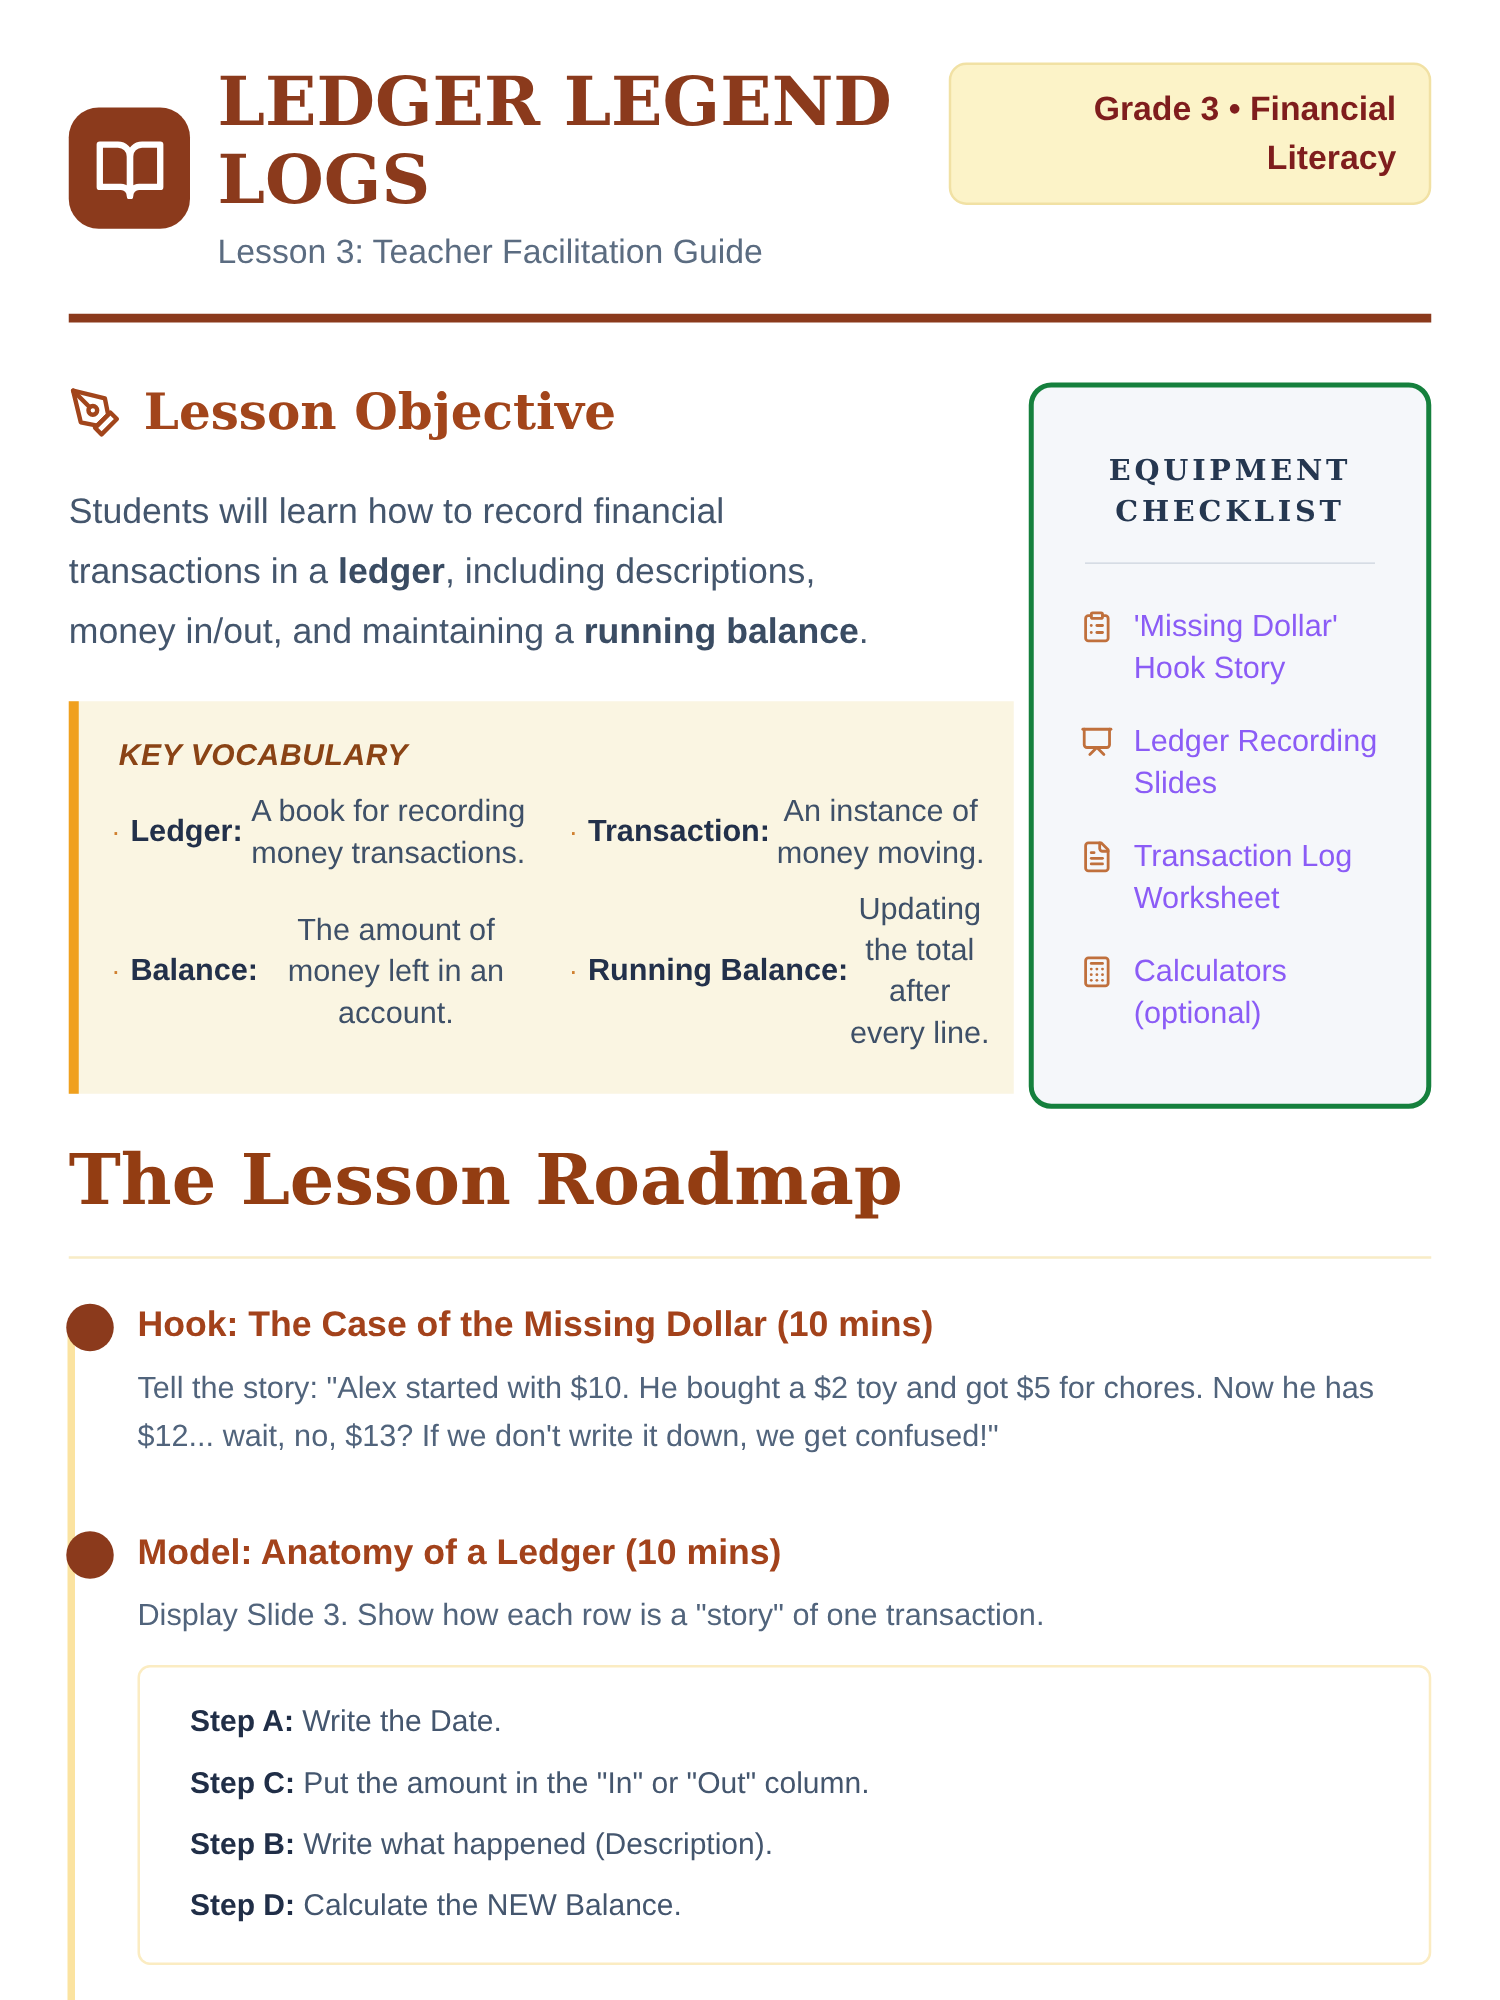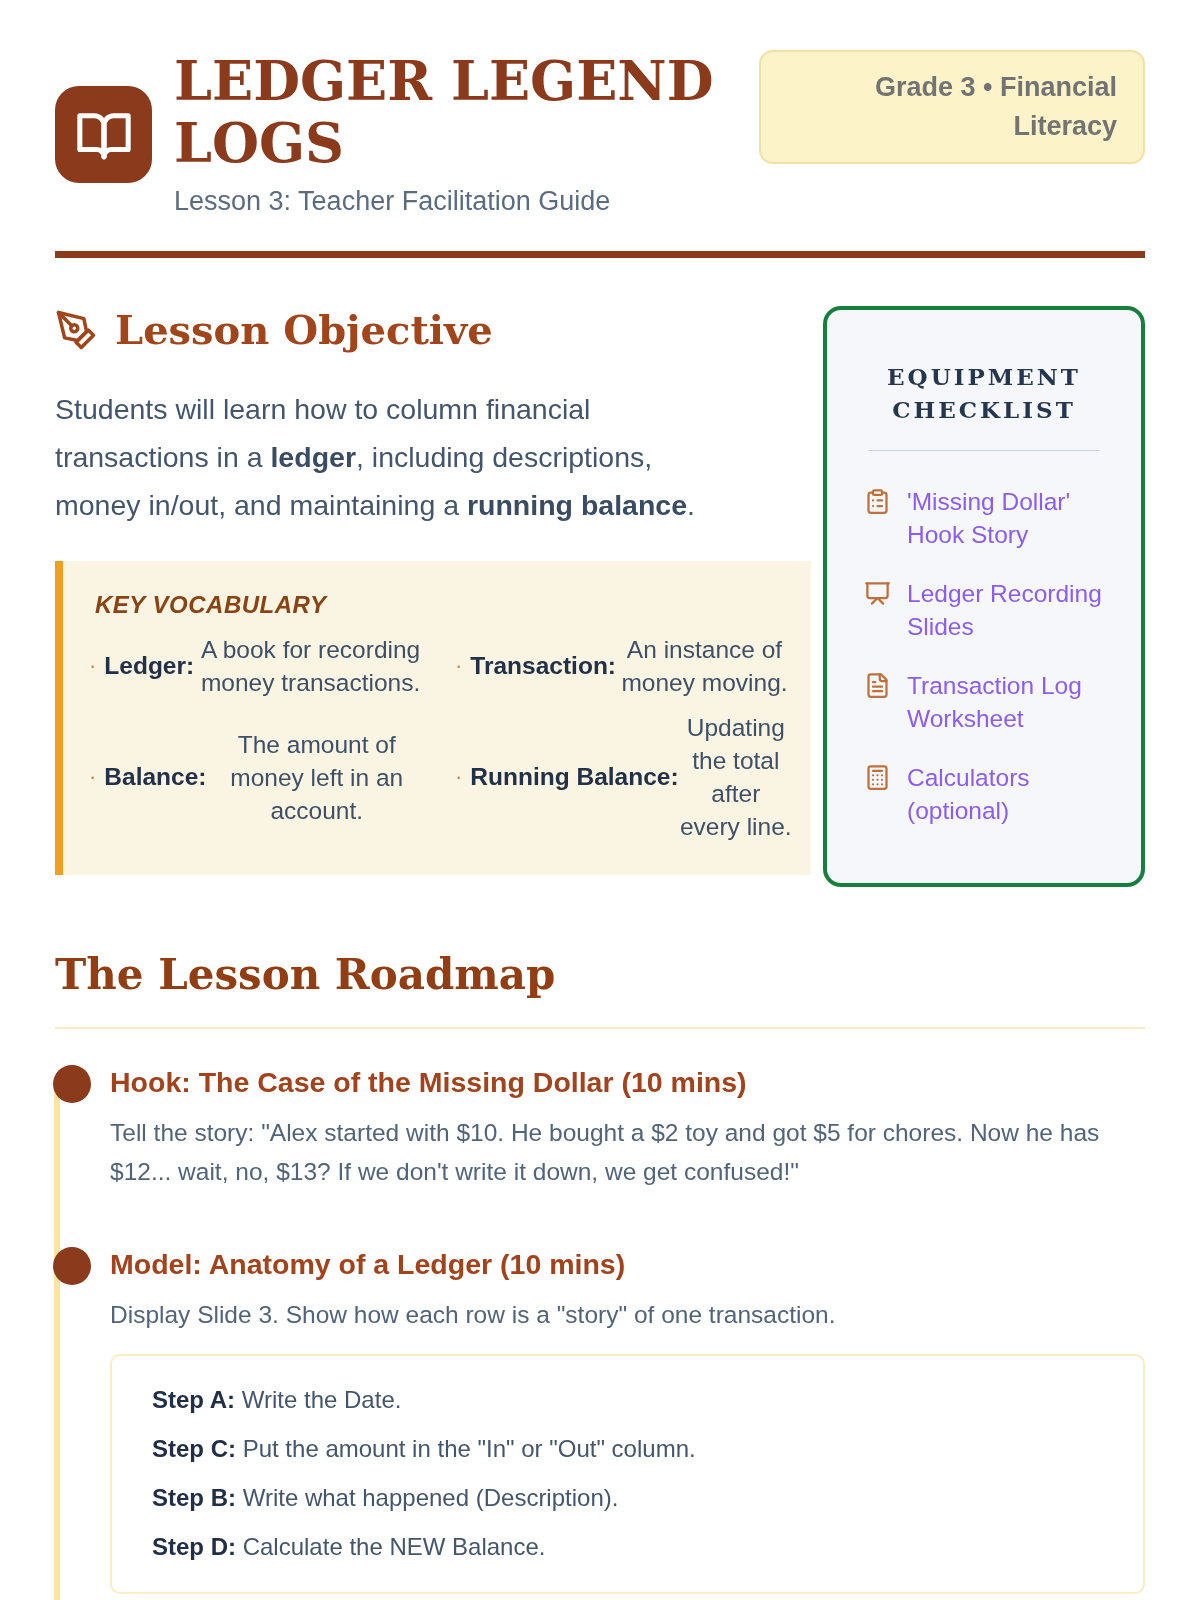--- a/index.html
+++ b/index.html
@@ -21,21 +21,21 @@
   .page-title{
     margin:0;max-width:560px;
     font-family:"DejaVu Serif", serif;font-weight:700;
     font-size:54px;line-height:62px;color:#8B3A1C;
   }
   .subtitle{margin-top:12px;font-size:27px;color:#5B6C81;}
   .badge{
     margin-left:auto;flex:none;width:330px;
     background:#FCF3C8;border:2px solid #F1E1A4;border-radius:14px;
     padding:16px 26px;text-align:right;
-    color:#737373;font-weight:700;font-size:27px;line-height:39px;
+    color:#7f1d1d;font-weight:700;font-size:27px;line-height:39px;
   }
   .rule{border:none;height:7px;background:#8B3A1C;margin:34px 0 0;}
 
   
   .main{display:grid;grid-template-columns:1fr 322px;column-gap:78px;margin-top:48px;gap:12px;}
 
   .section-heading{
     display:flex;align-items:center;gap:18px;margin:0;
     font-family:"DejaVu Serif", serif;font-weight:700;font-size:40px;color:#A2451B;
   }
@@ -65,22 +65,22 @@
     font-family:"DejaVu Serif", serif;font-weight:700;font-size:23px;line-height:33px;
     letter-spacing:3px;text-align:center;color:#253750;
   }
   .sidebar-divider{border:none;border-top:1px solid #CBD3DD;margin:24px 4px 34px;}
   .equip-list{list-style:none;margin:0;padding:0;}
   .equip-item{display:flex;gap:16px;margin-bottom:26px;font-size:24.5px;line-height:33px;color:#8b5cf6;}
   .equip-item svg{width:27px;height:27px;flex:none;margin-top:3px;color:#C0703C;}
 
   
   .roadmap-heading{
-    margin:63px 0 0;font-family:"DejaVu Serif", serif;font-weight:700;
-    font-size:42px;color:#933D12;
+    margin:24px 0 0;font-family:"DejaVu Serif", serif;font-weight:700;
+    font-size:56px;color:#933D12;
   }
   .roadmap-divider{border:none;border-top:2px solid #F8ECC6;margin:28px 0 0;}
 
   .timeline{position:relative;margin-top:36px;}
   .timeline::before{
     content:"";position:absolute;left:-1px;top:22px;width:6px;height:1200px;
     background:#FBE3A0;
   }
   .tl-item{position:relative;padding-left:55px;margin-bottom:56px;}
   .tl-dot{position:absolute;left:-2px;top:0;width:38px;height:38px;border-radius:50%;background:#8B3A1C;}
@@ -119,21 +119,21 @@
     <section>
       <h2 class="section-heading">
         <svg viewBox="0 0 24 24" fill="none" stroke="#A2451B" stroke-width="2" stroke-linecap="round" stroke-linejoin="round">
           <path d="m12 19 7-7 3 3-7 7-3-3z"></path>
           <path d="m18 13-1.5-7.5L2 2l3.5 14.5L13 18l5-5z"></path>
           <path d="m2 2 7.586 7.586"></path>
           <circle cx="11" cy="11" r="2"></circle>
         </svg>
         <span>Lesson Objective</span>
       </h2>
-      <p class="objective-text"><span>Students will learn how to column financial transactions in a </span><b>ledger</b><span>, including descriptions, money in/out, and maintaining a </span><b>running balance</b><span>.</span></p>
+      <p class="objective-text"><span>Students will learn how to record financial transactions in a </span><b>ledger</b><span>, including descriptions, money in/out, and maintaining a </span><b>running balance</b><span>.</span></p>
 
       <div class="vocab">
         <div class="vocab-title">KEY VOCABULARY</div>
         <div class="vocab-grid">
           <div class="vocab-item">
             <span class="vocab-bullet">·</span>
             <span class="vocab-term">Ledger:</span>
             <span class="vocab-def">A book for recording money transactions.</span>
           </div>
           <div class="vocab-item">

